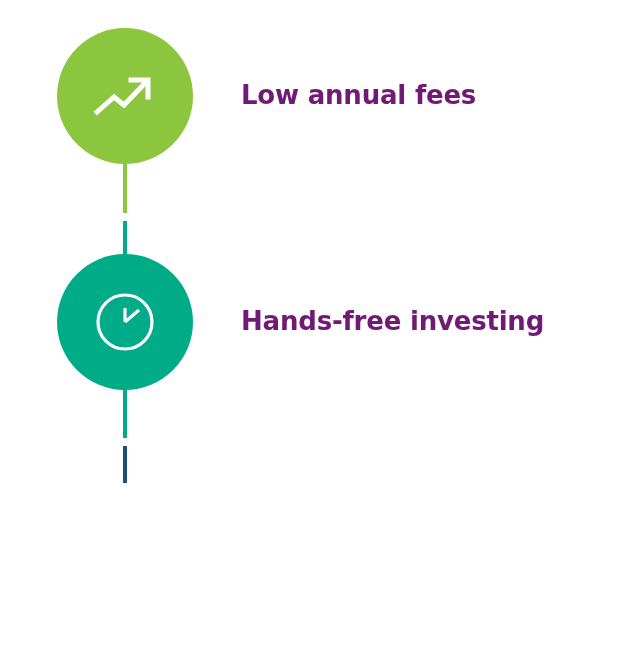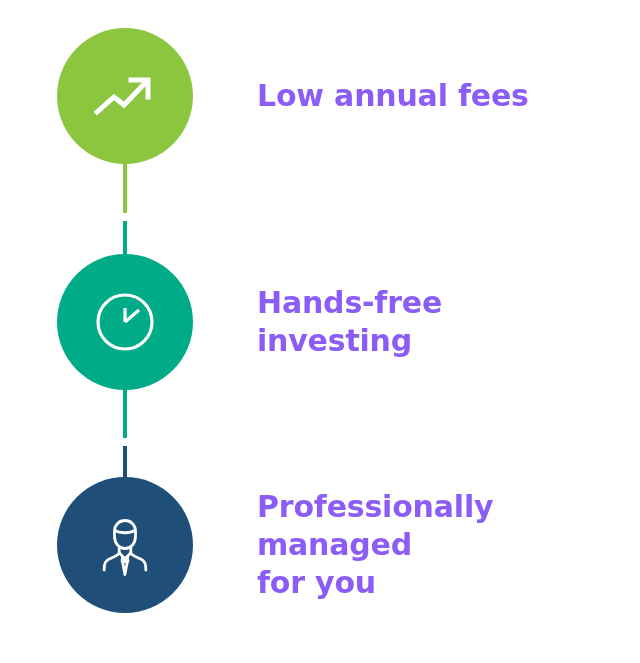--- a/index.html
+++ b/index.html
@@ -56,25 +56,25 @@
     align-items: center;
     justify-content: center;
   }
   .badge-green { background: #8CC63E; }
   .badge-teal  { background: #00AC87; }
   .badge-navy  { background: #1F4E79; }
 
   .badge svg { display: block; }
 
   .label {
-    margin-left: 64px;
-    color: #8b5cf6;
+    margin-left: 48px;
+    color: #701a75;
     font-family: "DejaVu Sans", sans-serif;
     font-weight: bold;
-    font-size: 30px;
+    font-size: 26px;
     line-height: 1.27;
     letter-spacing: -0.2px;
     white-space: pre-line;
     max-width: 340px;
   }
 </style>
 </head>
 <body>
 
 <div class="infographic">
@@ -103,52 +103,14 @@
         <svg width="62" height="62" viewBox="0 0 62 62" fill="none" xmlns="http://www.w3.org/2000/svg">
           <circle cx="31" cy="31" r="27" stroke="#ffffff" stroke-width="3.2" fill="none"></circle>
           <path d="M31 31 L31 17" stroke="#ffffff" stroke-width="3.2" stroke-linecap="butt"></path>
           <path d="M31 31 L45 19" stroke="#ffffff" stroke-width="3.2" stroke-linecap="butt"></path>
         </svg>
       </span>
     </div>
     <div class="label">Hands-free investing</div>
   </div>
 
-  <div class="row row-3">
-    <div class="badge badge-navy">
-      <span>
-        <svg width="64" height="64" viewBox="0 0 64 64" fill="none" xmlns="http://www.w3.org/2000/svg">
-          <g stroke="#ffffff" stroke-width="2.8" fill="none" stroke-linecap="round" stroke-linejoin="round">
-
-            <path d="M21.5 18.5
-                     C21.5 11.6 26.3 7.5 32 7.5
-                     C37.7 7.5 42.5 11.6 42.5 18.5
-                     L42.5 23
-                     C42.5 30.5 37.8 35.5 32 35.5
-                     C26.2 35.5 21.5 30.5 21.5 23
-                     Z"></path>
-
-            <path d="M22.2 17.8 C27 20.5 37 20.5 41.8 17.3"></path>
-
-            <path d="M26.2 33.5 L26.2 39.5
-                     C26.2 42.2 21.5 43.6 16.6 45.8
-                     C12.2 47.8 11.2 50.5 11.2 55.5
-                     L11.2 57"></path>
-
-            <path d="M37.8 33.5 L37.8 39.5
-                     C37.8 42.2 42.5 43.6 47.4 45.8
-                     C51.8 47.8 52.8 50.5 52.8 55.5
-                     L52.8 57"></path>
-
-            <path d="M26.2 39.8 L32 46 L37.8 39.8"></path>
-
-            <path d="M29.6 43.8 L32 46 L34.4 43.8 L35 48.2 L29 48.2 Z"></path>
-
-            <path d="M29.6 48.6 L31.9 61.5 L34.4 48.6 Z"></path>
-          </g>
-        </svg>
-      </span>
-    </div>
-    <div class="label">Professionally managed
-for you</div>
-  </div>
 
 </div>
 
 </body></html>

